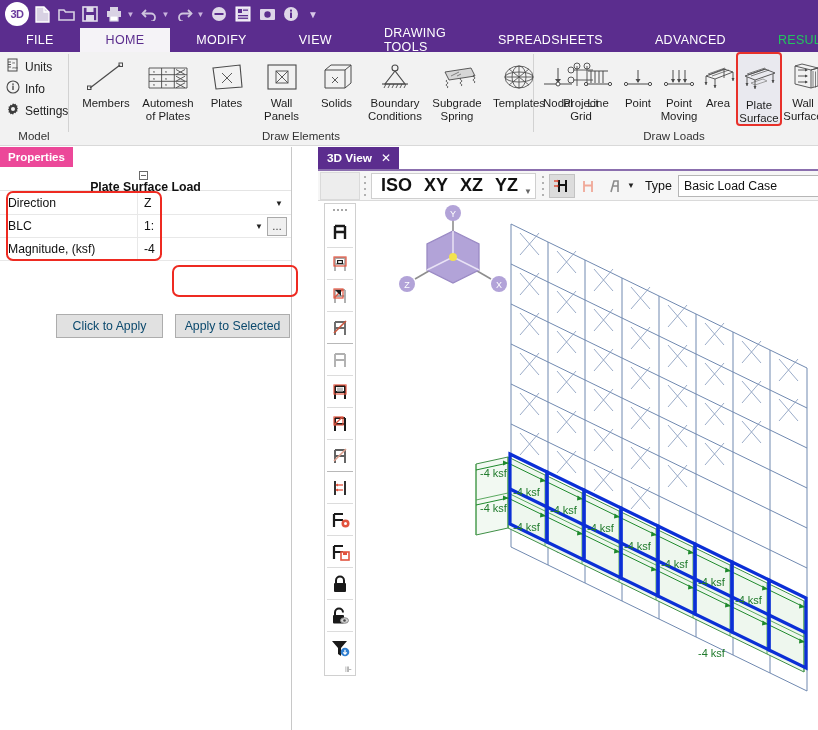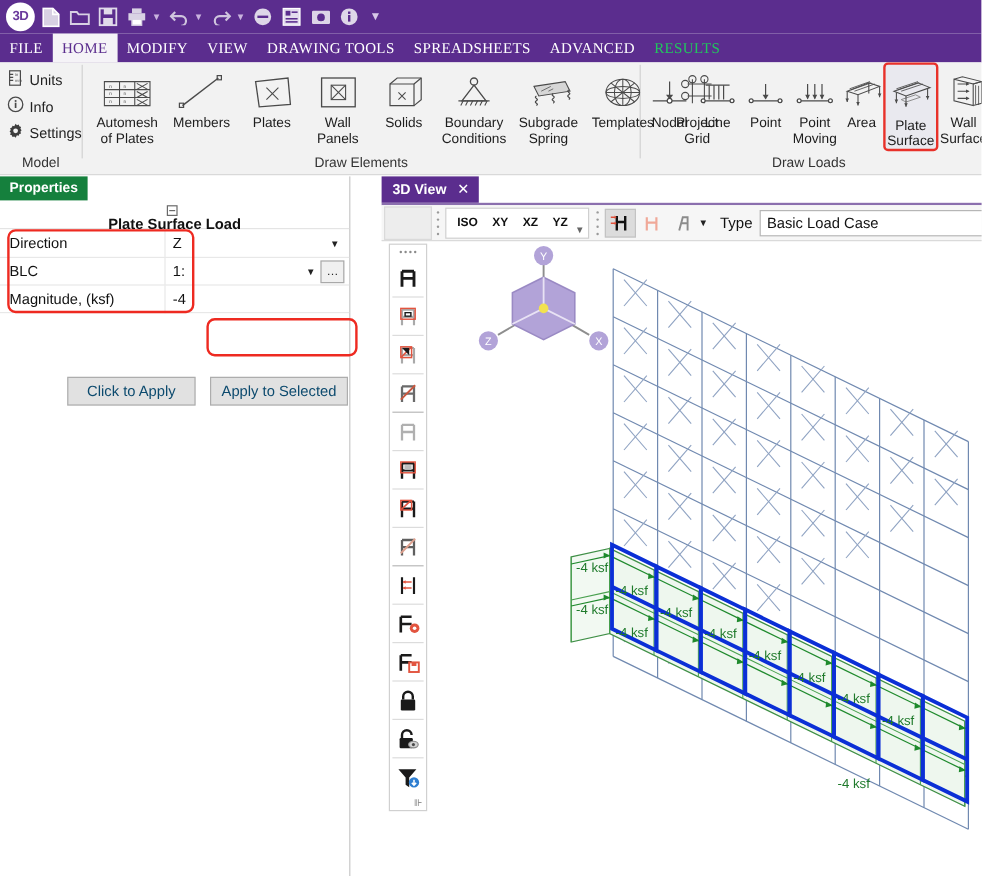--- a/index.html
+++ b/index.html
@@ -37,42 +37,42 @@
   .qat-end {
     color: #d8c8e8; font-size: 10px; margin-left: 6px;
   }
 
   
   .tabs {
     position: absolute; top: 28px; left: 0; width: 818px; height: 24px;
     background: #5b2d8e; display: flex; align-items: stretch;
   }
   .tab {
-    padding: 0 8px; display: flex; align-items: center;
-    color: #ffffff; font-size: 12.5px; letter-spacing: .3px; font-family: Liberation Serif, serif;
+    padding: 0 26px; display: flex; align-items: center;
+    color: #ffffff; font-size: 12.5px; letter-spacing: .3px;
   }
   .tab.active { background: #f5f3f7; color: #5b2d8e; }
   .tab.disabled { color: #22c55e; }
 
   
   .ribbon {
     position: absolute; top: 52px; left: 0; width: 818px; height: 94px;
     background: #f2f2f2; border-bottom: 1px solid #d9d9d9;
     display: flex;
   }
   .ribbon-group { position: relative; height: 94px; display: flex; flex-direction: column; }
   .ribbon-group .grp-body { flex: 1; display: flex; align-items: flex-start; }
   .grp-label {
     height: 19px; line-height: 19px; text-align: center;
     font-size: 11.5px; color: #333; border-top: 0;
   }
   .vsep { width: 1px; background: #d2d2d2; height: 78px; align-self: flex-start; margin-top: 2px; }
 
   
-  .model-grp { width: 68px; padding-left: 16px; justify-content: flex-end; }
+  .model-grp { width: 68px; padding-left: 4px; }
   .model-item { display: flex; align-items: center; height: 22px; gap: 5px; padding-left: 2px; }
   .model-item span.lbl { font-size: 12px; color: #222; }
 
   .big-btn {
     width: 55px; display: flex; flex-direction: column; align-items: center;
     padding-top: 5px; cursor: default;
   }
   .big-btn .ic { height: 40px; display:flex; align-items:center; justify-content:center; }
   .big-btn .cap {
     font-size: 11.4px; color: #1d1d1d; text-align: center; line-height: 12.5px;
@@ -84,21 +84,21 @@
     background: #e9e9ef;
   }
 
   
   .props {
     position: absolute; top: 147px; left: 0; width: 292px; height: 583px;
     background: #ffffff; border-right: 1px solid #c8c8c8;
   }
   .props-tab {
     position: absolute; top: 0; left: 0; height: 20px;
-    background: #15803d; color: #fff; font-size: 11.5px; font-weight: bold;
+    background: #ec4899; color: #fff; font-size: 11.5px; font-weight: bold;
     padding: 0 8px; display: flex; align-items: center;
   }
   .props-head {
     position: absolute; top: 24px; left: 0; width: 291px; height: 20px;
     display: flex; align-items: center; font-size: 12.3px; font-weight: bold; color: #111;
     border-bottom: 1px solid #e4e4e4;
     flex-direction: column;
   }
   .collapse-box {
     width: 9px; height: 9px; border: 1px solid #6a6a6a; margin: 0 7px 0 3px;
@@ -144,21 +144,21 @@
 
   .viewbar {
     position: absolute; top: 24px; left: 0; width: 516px; height: 30px;
     background: #f6f6f6; border-bottom: 1px solid #dadada;
     display: flex; align-items: center;
   }
   .vb-blank { width: 40px; height: 28px; background:#ededed; border:1px solid #dadada; margin-left:2px;}
   .vb-sep { width: 3px; height: 20px; margin: 0 4px; display:flex; flex-direction:column; justify-content:space-between;}
   .vb-sep i { display:block; width:2px; height:2px; background:#9a9a9a; border-radius:50%; }
   .vb-box { display: flex; align-items: center; height: 26px; border: 1px solid #cfcfcf; background:#ffffff; padding: 0 3px; }
-  .vb-item { font-size: 10px; color: #111; padding: 0 6px; font-weight: 600; }
+  .vb-item { font-size: 18px; color: #111; padding: 0 6px; font-weight: 600; }
   .vb-more { font-size: 8px; color: #666; align-self: flex-end; padding-bottom:2px;}
   .vb-icon { width: 26px; height: 24px; display:flex; align-items:center; justify-content:center; }
   .vb-icon.on { background: #dcdcdc; border: 1px solid #c3c3c3; }
   .vb-type-lbl { font-size: 12.5px; color: #111; margin: 0 6px 0 8px; }
   .vb-combo {
     flex: 1; height: 22px; border: 1px solid #b6b6b6; background: #fff;
     display: flex; align-items: center; justify-content: space-between;
     font-size: 12.3px; color: #111; padding: 0 5px 0 5px; margin-right: 2px;
   }
 
@@ -305,49 +305,49 @@
     <div class="grp-label">Model</div>
   </div>
 
   <div class="vsep"></div>
 
   <div class="ribbon-group" style="width:464px">
     <div class="grp-body" style="padding-left:6px">
 
       <div class="big-btn w2">
         <div class="ic">
+          <svg width="44" height="34" viewBox="0 0 44 34">
+                <line x1="6" y1="28" x2="36" y2="5" stroke="#4a4a4a" stroke-width="1.2"></line>
+                <rect x="3.5" y="26" width="3.5" height="3.5" fill="none" stroke="#4a4a4a"></rect>
+                <rect x="35" y="3" width="3.5" height="3.5" fill="none" stroke="#4a4a4a"></rect>
+              </svg>
+        </div>
+        <div class="cap">Members</div>
+      </div>
+
+      <div class="big-btn w2">
+        <div class="ic">
           <svg width="50" height="34" viewBox="0 0 50 34">
                 <g stroke="#4a4a4a" stroke-width=".9" fill="none">
                   <path d="M6 8h38v20H6z"></path>
                   <path d="M6 14.7h38M6 21.3h38M18.6 8v20M31.3 8v20"></path>
                   <path d="M33 9.5l9 5M42 9.5l-9 5M33 16.2l9 5M42 16.2l-9 5M33 22.8l9 5M42 22.8l-9 5"></path>
                 </g>
                 <g fill="#4a4a4a" font-size="4">
                   <text x="10" y="13">n</text>
                   <text x="22" y="13">n</text>
                   <text x="10" y="19.5">n</text>
                   <text x="22" y="19.5">n</text>
                   <text x="10" y="26">n</text>
                   <text x="22" y="26">n</text>
                 </g>
               </svg>
         </div>
         <div class="cap" style="white-space:pre-line">Automesh
 of Plates</div>
-      </div>
-
-      <div class="big-btn w2">
-        <div class="ic">
-          <svg width="44" height="34" viewBox="0 0 44 34">
-                <line x1="6" y1="28" x2="36" y2="5" stroke="#4a4a4a" stroke-width="1.2"></line>
-                <rect x="3.5" y="26" width="3.5" height="3.5" fill="none" stroke="#4a4a4a"></rect>
-                <rect x="35" y="3" width="3.5" height="3.5" fill="none" stroke="#4a4a4a"></rect>
-              </svg>
-        </div>
-        <div class="cap">Members</div>
       </div>
 
       <div class="big-btn">
         <div class="ic">
           <svg width="40" height="34" viewBox="0 0 40 34">
                 <path d="M6 8 L33 5 L35 27 L9 29 Z" fill="none" stroke="#4a4a4a" stroke-width="1.1"></path>
                 <path d="M15 13l10 10M25 13l-10 10" stroke="#4a4a4a" stroke-width=".9"></path>
               </svg>
         </div>
         <div class="cap">Plates</div>

